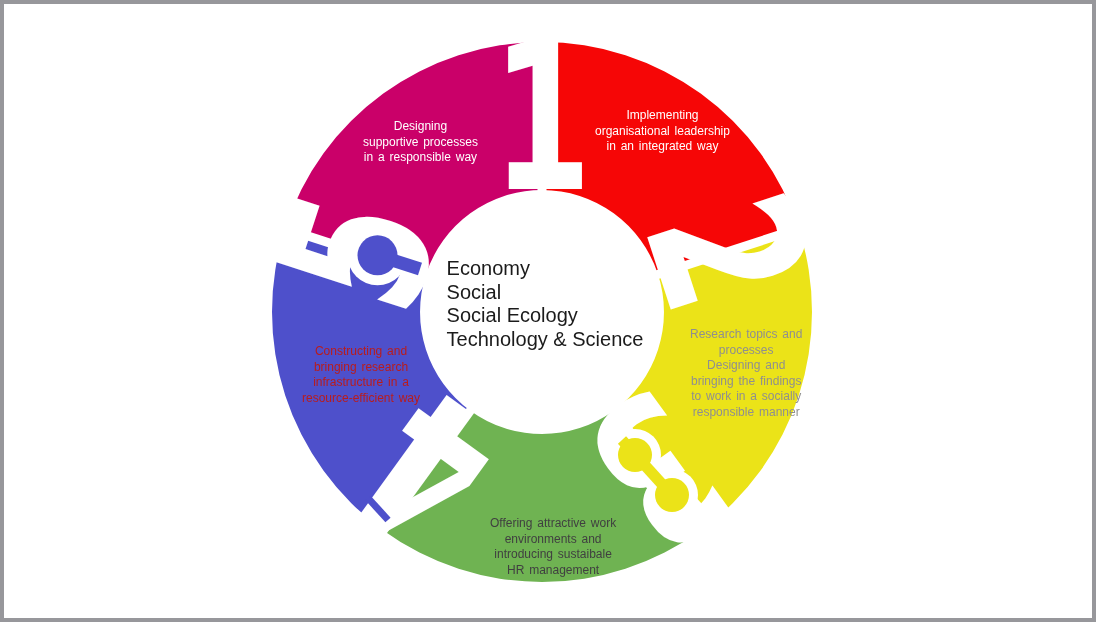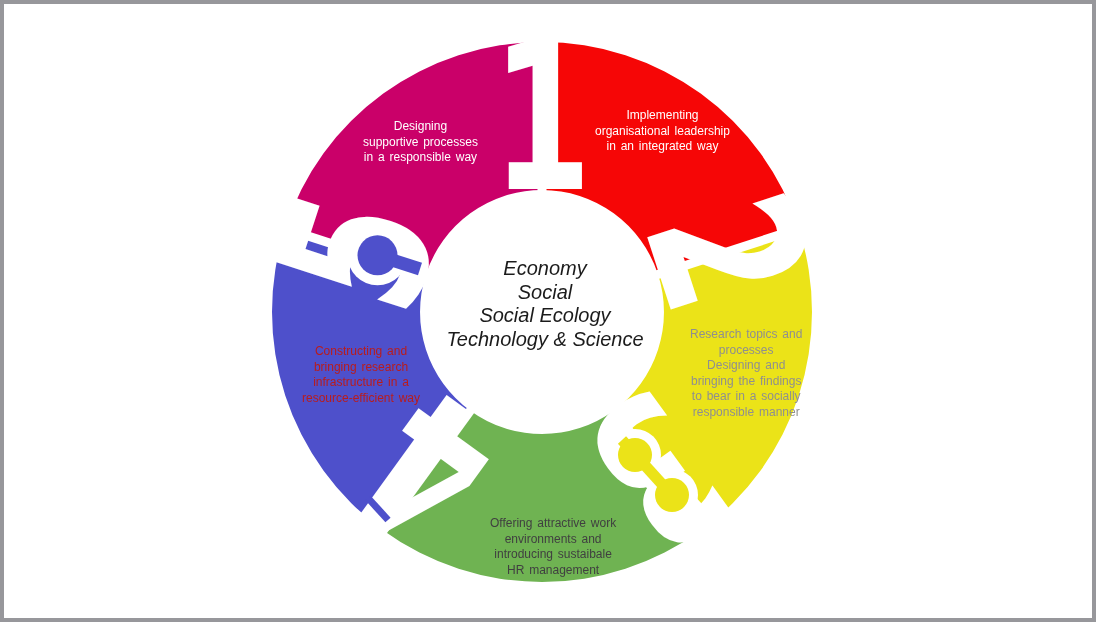--- a/index.html
+++ b/index.html
@@ -27,25 +27,24 @@
     line-height:15.5px;
     word-spacing:1.5px;
     white-space:nowrap;
     text-align:center;
   }
   .seg-label .b{font-weight:normal;}
   .center-label{
     position:absolute;
     left:545px;top:257px;
     transform:translateX(-50%);
-    text-align:center;
+    text-align:left;
     font-size:20px;
     line-height:23.5px;
     white-space:nowrap;
-    font-style:italic;
   }
 </style>
 </head>
 <body>
 
 <div class="frame" style="border-color: rgb(151, 151, 155); background: rgb(255, 255, 255);">
   <div class="canvas">
 
     <svg width="1096" height="622" viewBox="0 0 1096 622">
 
@@ -96,21 +95,21 @@
     <div class="seg-label" style="left: 560px; top: 108px; color: rgb(255, 255, 255); margin-left: 35px;">
         <div><span>Implementing</span></div>
         <div><span class="b">organisational leadership</span></div>
         <div><span>in an integrated way</span></div>
       </div>
     <div class="seg-label" style="left: 677px; top: 327px; color: rgb(143, 143, 143); margin-left: 13px;">
         <div><span class="b">Research topics and</span></div>
         <div><span class="b">processes</span></div>
         <div><span>Designing and</span></div>
         <div><span>bringing the findings</span></div>
-        <div><span>to bear in a socially</span></div>
+        <div><span>to work in a socially</span></div>
         <div><span>responsible manner</span></div>
       </div>
     <div class="seg-label" style="left: 490px; top: 516px; color: #404040;">
         <div><span>Offering attractive work</span></div>
         <div><span>environments and</span></div>
         <div><span>introducing sustaibale</span></div>
         <div><span class="b">HR management</span></div>
       </div>
     <div class="seg-label" style="left: 302px; top: 344px; color: #b91c1c;">
         <div><span>Constructing and</span></div>

